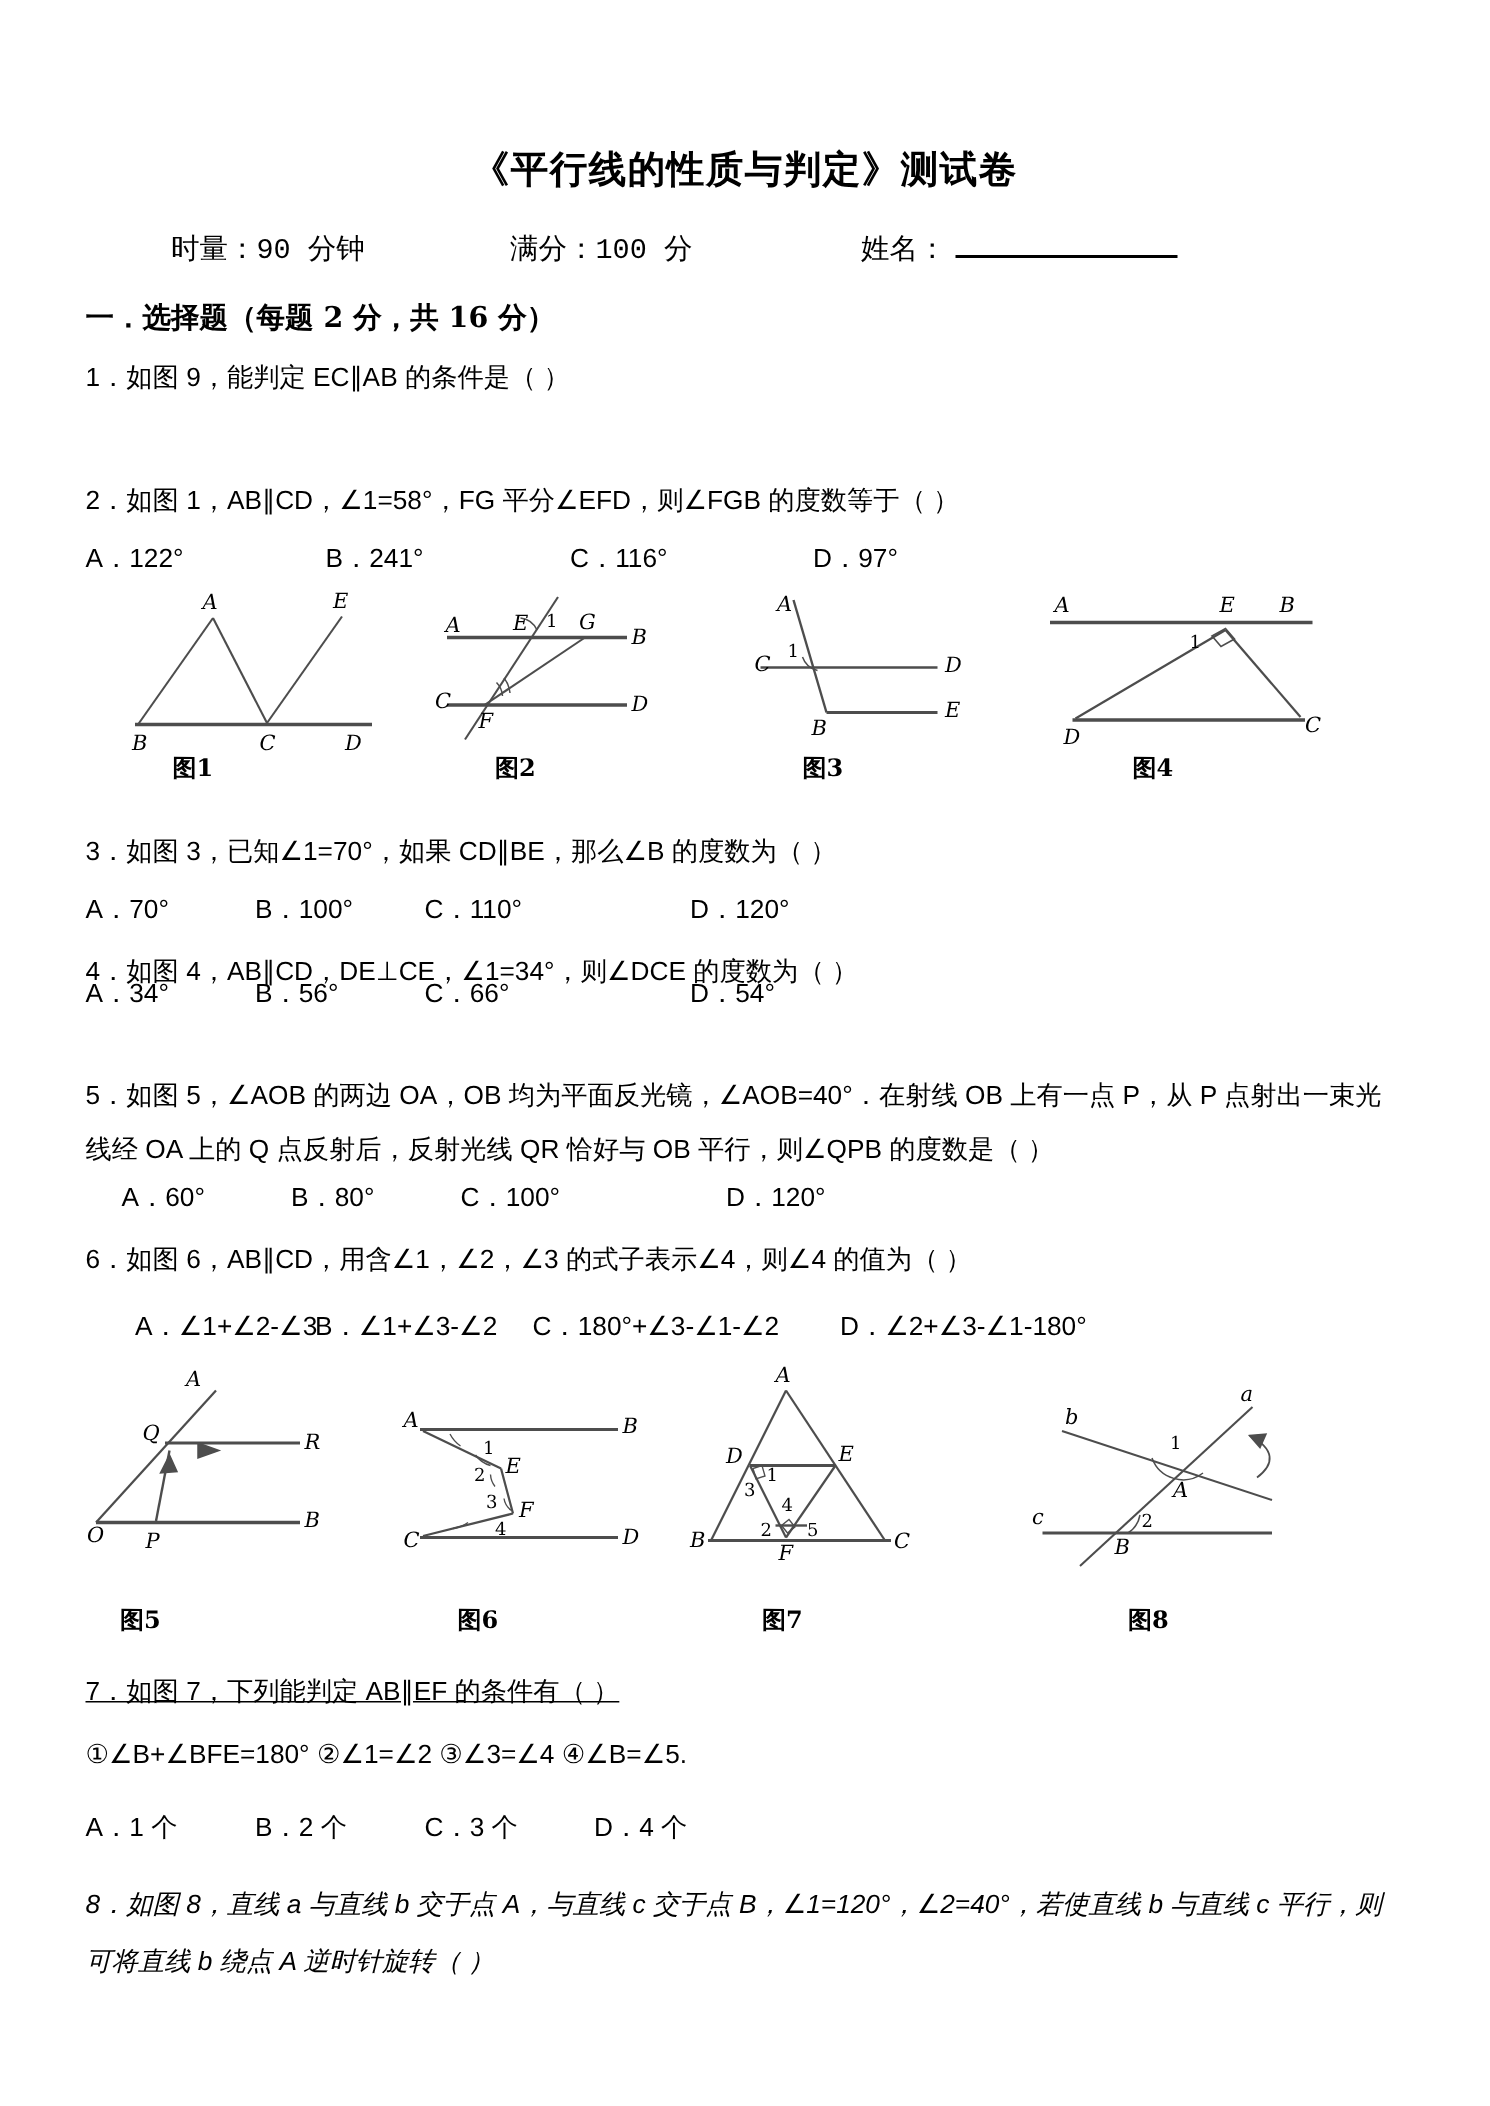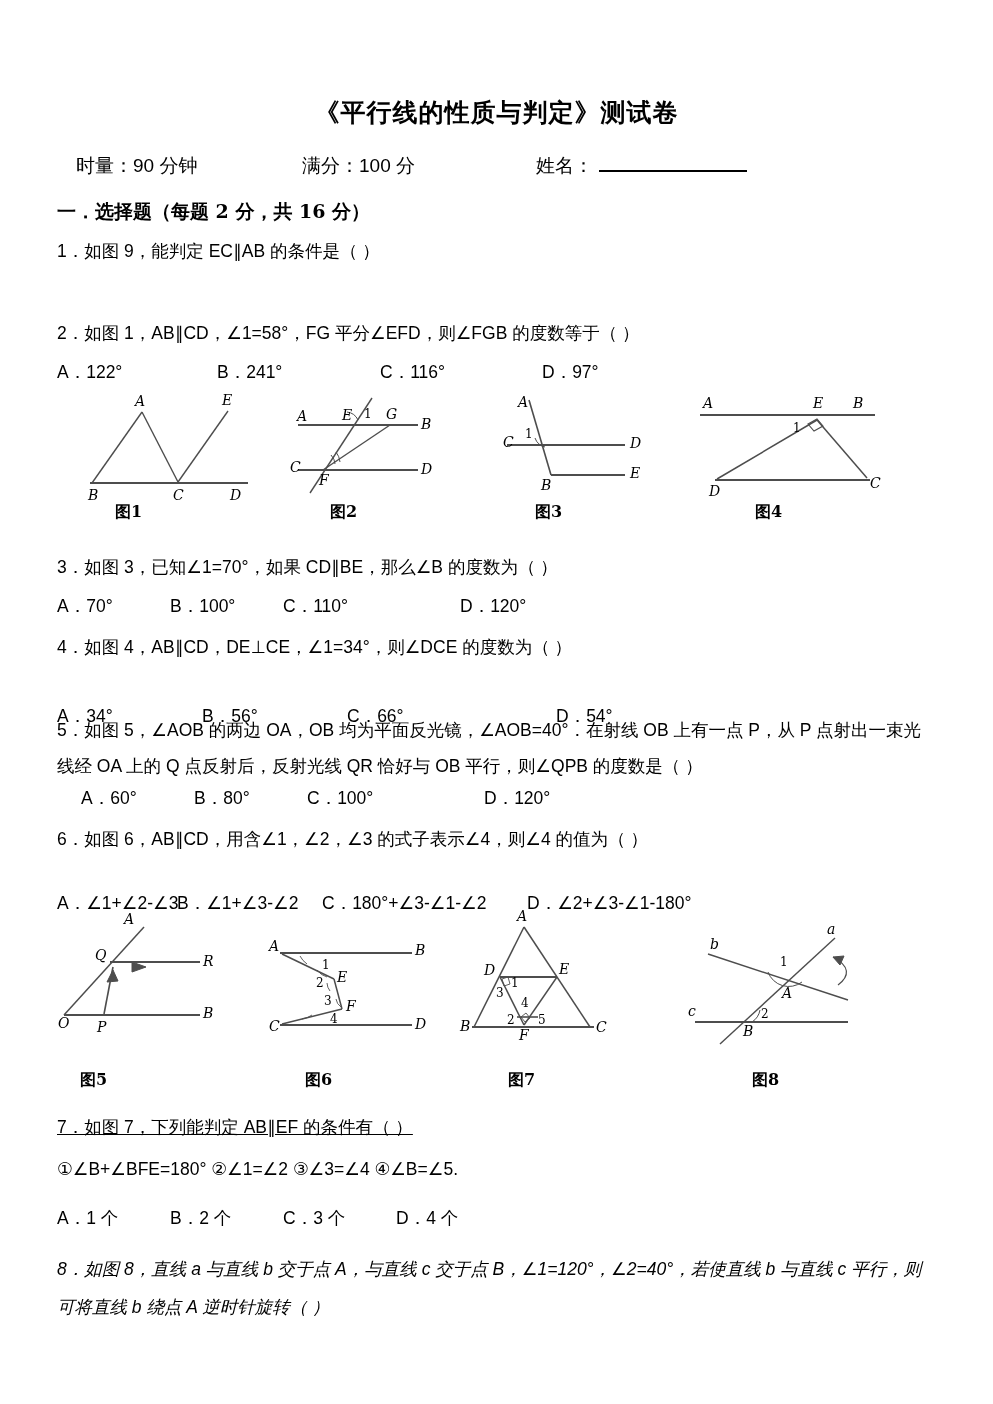--- a/index.html
+++ b/index.html
@@ -23,22 +23,23 @@
     margin:0;
     position:absolute;
     top:96px; left:0; right:0;
   }
 
   .headerline {
     position:absolute;
     top:153px; left:0; right:0;
     font-size:19px;
     display:flex;
-    padding-left:76px;
+    padding-left:114px;
     align-items:baseline;
+    font-family:Liberation Mono, monospace;
   }
   .headerline .seg-time { width:226px; }
   .headerline .seg-full { width:234px; }
   .headerline .seg-name { display:flex; align-items:baseline; }
   .name-blank {
     display:inline-block;
     width:148px;
     border-bottom:2px solid #000;
     height:15px;
     margin-left:6px;
@@ -186,37 +187,37 @@
 
   <div class="qtext" style="top:554px;">3．如图 3，已知∠1=70°，如果 CD∥BE，那么∠B 的度数为（          ）</div>
   <div class="opts" style="top:594px;">
     <span class="o" style="width:113px">A．70°</span>
     <span class="o" style="width:113px">B．100°</span>
     <span class="o" style="width:177px">C．110°</span>
     <span class="o">D．120°</span>
   </div>
 
   <div class="qtext" style="top:634px;">4．如图 4，AB∥CD，DE⊥CE，∠1=34°，则∠DCE 的度数为（          ）</div>
-  <div class="opts" style="top:704px;gap:32px;">
+  <div class="opts" style="top:650px;">
     <span class="o" style="width:113px">A．34°</span>
     <span class="o" style="width:113px">B．56°</span>
     <span class="o" style="width:177px">C．66°</span>
     <span class="o">D．54°</span>
   </div>
 
   <div class="qtext wrap" style="top:712px; line-height:36px;">5．如图 5，∠AOB 的两边 OA，OB 均为平面反光镜，∠AOB=40°．在射线 OB 上有一点 P，从 P 点射出一束光线经 OA 上的 Q 点反射后，反射光线 QR 恰好与 OB 平行，则∠QPB 的度数是（          ）</div>
   <div class="opts" style="top:786px;margin-left:24px;">
     <span class="o" style="width:113px">A．60°</span>
     <span class="o" style="width:113px">B．80°</span>
     <span class="o" style="width:177px">C．100°</span>
     <span class="o">D．120°</span>
   </div>
 
   <div class="qtext" style="top:826px;">6．如图 6，AB∥CD，用含∠1，∠2，∠3 的式子表示∠4，则∠4 的值为（          ）</div>
-  <div class="opts" style="top:891px;">
+  <div class="opts" style="top:872px;margin-left:33px;">
     <span class="o" style="width:120px">A．∠1+∠2-∠3</span>
     <span class="o" style="width:145px">B．∠1+∠3-∠2</span>
     <span class="o" style="width:205px">C．180°+∠3-∠1-∠2</span>
     <span class="o">D．∠2+∠3-∠1-180°</span>
   </div>
 
   <div class="figrow" style="top:905px; height:150px;">
 
     <div class="fig" style="left:62px; top:5px;">
       <svg width="210" height="130" viewBox="0 0 210 130">

